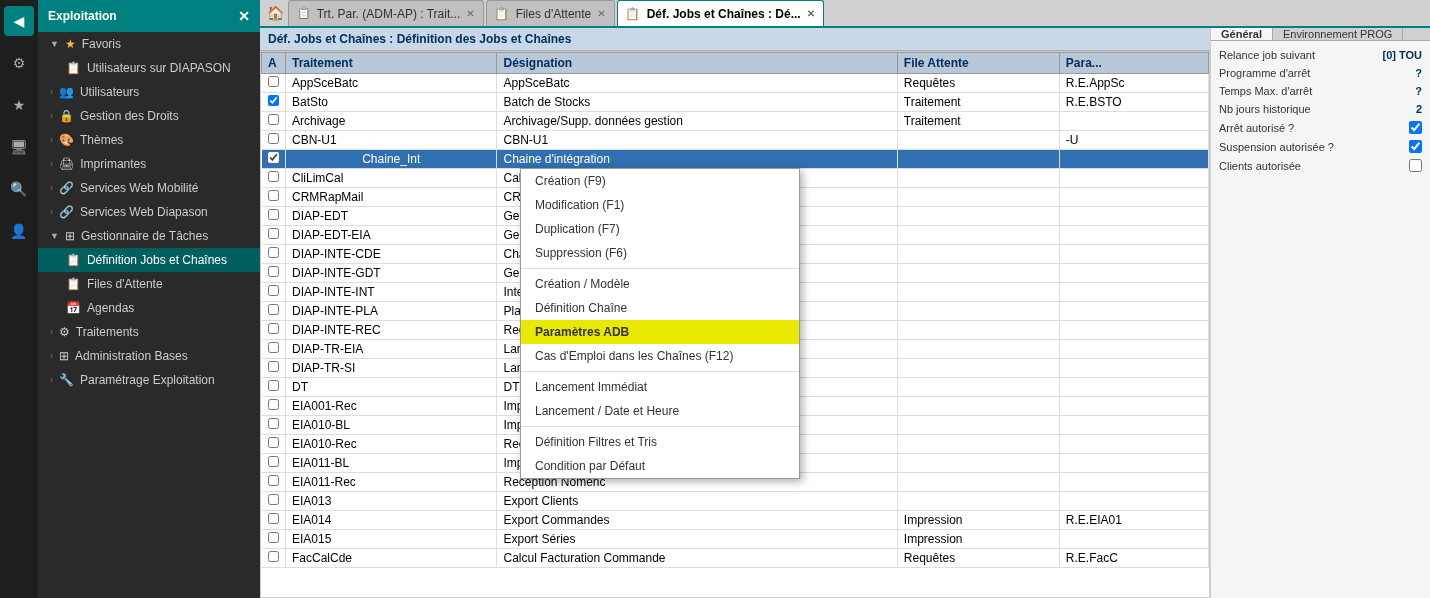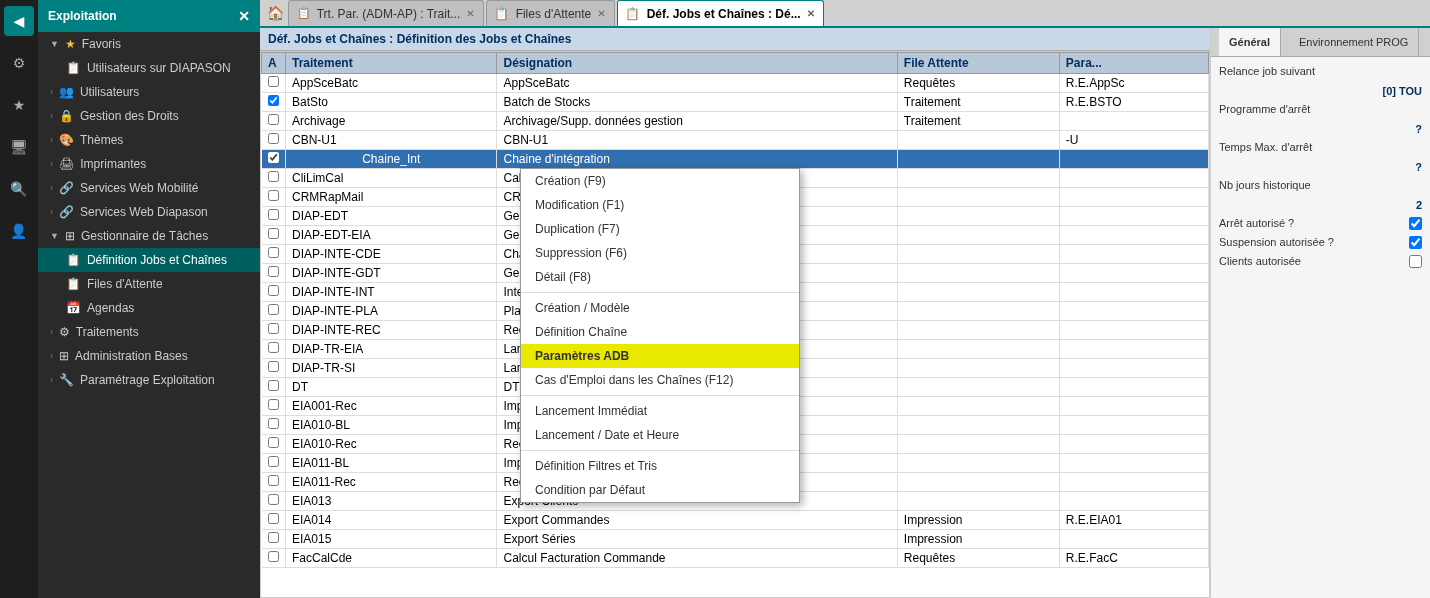--- a/index.html
+++ b/index.html
@@ -136,48 +136,46 @@
       padding: 0;
       flex-shrink: 0;
       overflow-y: auto;
     }
     .right-panel-tabs {
       display: flex;
       background: #d0d0d0;
       border-bottom: 1px solid #aaa;
     }
     .rpanel-tab {
-      padding: 8px 10px;
+      padding: 0 10px;
       font-size: 11px;
       cursor: pointer;
       border-right: 1px solid #aaa;
       color: #333;
-      margin-left: 8px;
     }
     .rpanel-tab.active {
       background: #f5f5f5;
       font-weight: bold;
     }
     .rpanel-content { padding: 8px; }
     .rpanel-row {
       display: flex;
-      align-items: flex-start;
+      align-items: center;
       margin-bottom: 6px;
       gap: 4px;
     }
     .rpanel-label {
       font-size: 11px;
       color: #333;
       flex: 1;
     }
     .rpanel-value {
       font-size: 11px;
       color: #003060;
       font-weight: bold;
-      margin-top: 20px;
     }
 
     
     .context-menu {
       position: absolute;
       top: 140px;
       left: 260px;
       background: white;
       border: 1px solid #999;
       box-shadow: 3px 3px 8px rgba(0,0,0,0.3);
@@ -534,21 +532,20 @@
             </tbody>
         </table>
       </div>
     </div>
 
     <div class="context-menu" id="context-menu">
     <div class="ctx-item">Création (F9)</div>
         <div class="ctx-item">Modification (F1)</div>
         <div class="ctx-item">Duplication (F7)</div>
         <div class="ctx-item">Suppression (F6)</div>
-        <div class="ctx-item">Détail (F8)</div>
         <div class="ctx-separator"></div>
         <div class="ctx-item">Création / Modèle</div>
         <div class="ctx-item">Définition Chaîne</div>
         <div class="ctx-item highlighted">Paramètres ADB</div>
         <div class="ctx-item">Cas d'Emploi dans les Chaînes (F12)</div>
         <div class="ctx-separator"></div>
         <div class="ctx-item">Lancement Immédiat</div>
         <div class="ctx-item">Lancement / Date et Heure</div>
         <div class="ctx-separator"></div>
         <div class="ctx-item">Définition Filtres et Tris</div>

